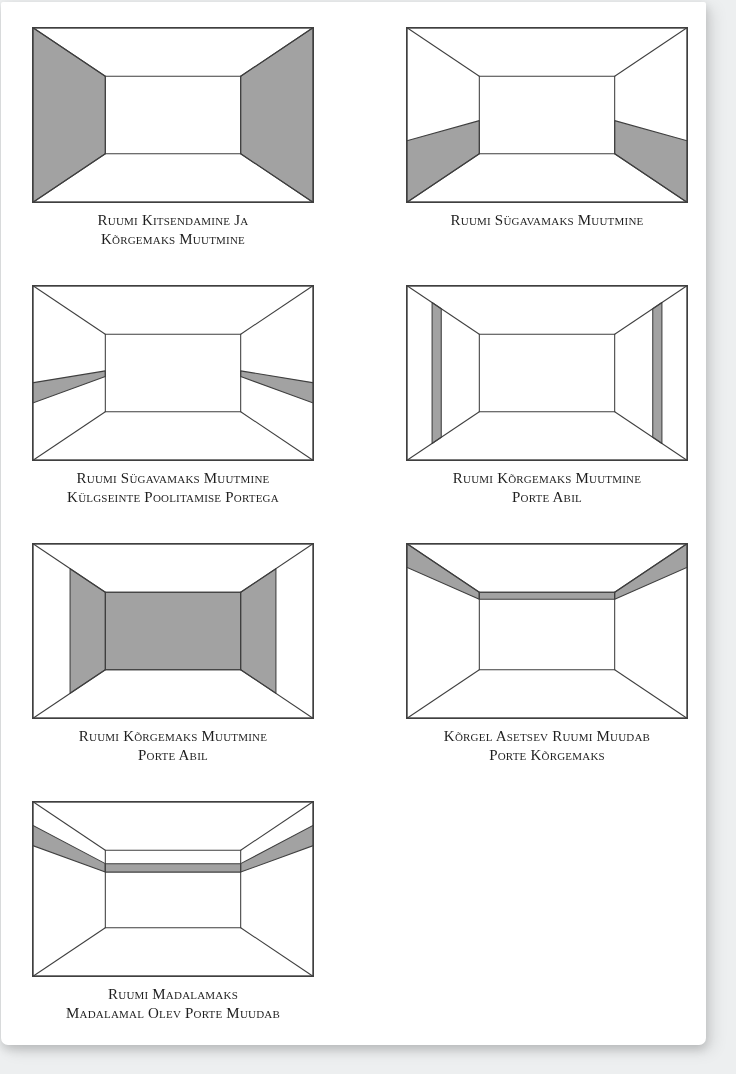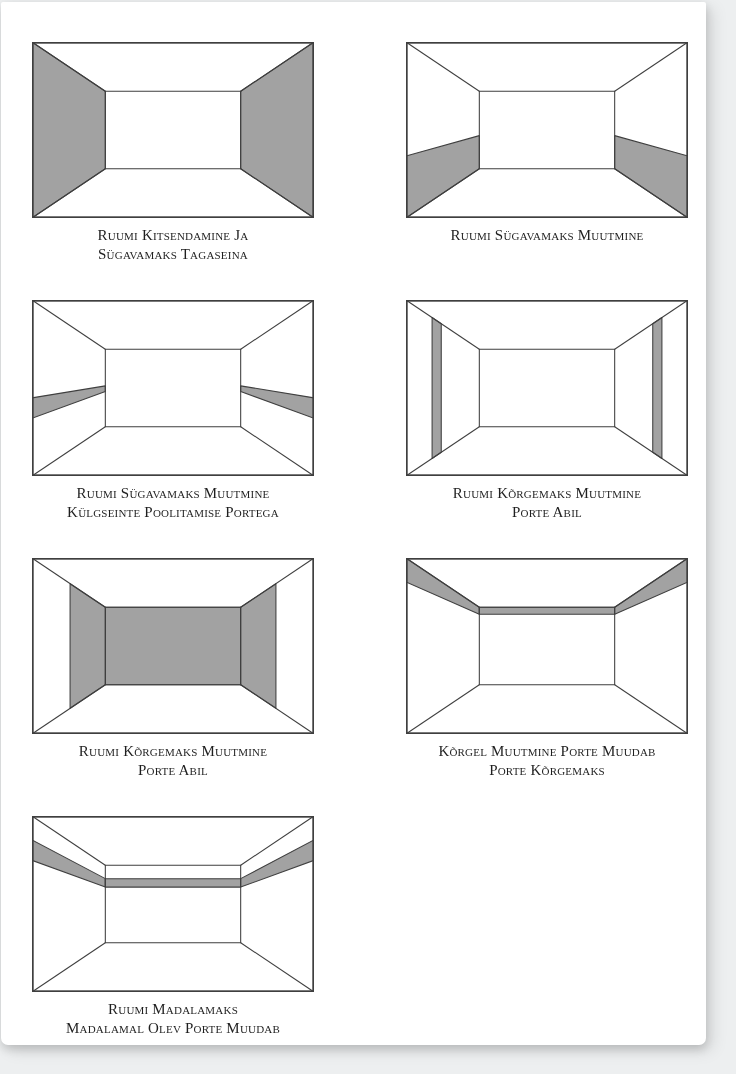--- a/index.html
+++ b/index.html
@@ -15,21 +15,21 @@
     background:#ffffff;
     border-radius:2px 2px 7px 7px;
     box-shadow:0 4px 10px rgba(0,0,0,.16), 7px 6px 16px rgba(0,0,0,.10);
     overflow:hidden;
   }
   .grid{
     display:grid;
     grid-template-columns:282px 282px;
     grid-auto-rows:258px;
     column-gap:92px;
-    padding:40px 0 0 31px;
+    padding:25px 0 0 31px;
   }
   figure.cell{margin:0;}
   svg.room{display:block;background:#fff;}
   figcaption{
     margin-top:8px;
     text-align:center;
   }
   .cap-line{
     font-variant:small-caps;
     font-size:15px;
@@ -51,21 +51,21 @@
           <polygon points="400,0 296,70 296,180 400,250" fill="#a2a2a2" stroke="#3f3f3f" stroke-width="1.5" stroke-linejoin="round"></polygon>
           <line x1="0" y1="0" x2="104" y2="70" stroke="#3f3f3f" stroke-width="1.5"></line>
           <line x1="400" y1="0" x2="296" y2="70" stroke="#3f3f3f" stroke-width="1.5"></line>
           <line x1="0" y1="250" x2="104" y2="180" stroke="#3f3f3f" stroke-width="1.5"></line>
           <line x1="400" y1="250" x2="296" y2="180" stroke="#3f3f3f" stroke-width="1.5"></line>
           <polygon points="104,70 296,70 296,180 104,180" fill="none" stroke="#3f3f3f" stroke-width="1.5"></polygon>
           <rect x="1.2" y="1.2" width="397.6" height="247.6" fill="none" stroke="#3f3f3f" stroke-width="2.4"></rect>
         </svg>
       <figcaption>
         <div class="cap-line">Ruumi Kitsendamine Ja</div>
-        <div class="cap-line">Sügavamaks Tagaseina</div>
+        <div class="cap-line">Kõrgemaks Muutmine</div>
       </figcaption>
     </figure>
 
 
     <figure class="cell">
       <svg class="room" width="282" height="176" viewBox="0 0 400 250" preserveAspectRatio="none">
           <polygon points="0,162 104,133 104,180 0,250" fill="#a2a2a2" stroke="#3f3f3f" stroke-width="1.5" stroke-linejoin="round"></polygon>
           <polygon points="400,162 296,133 296,180 400,250" fill="#a2a2a2" stroke="#3f3f3f" stroke-width="1.5" stroke-linejoin="round"></polygon>
           <line x1="0" y1="0" x2="104" y2="70" stroke="#3f3f3f" stroke-width="1.5"></line>
           <line x1="400" y1="0" x2="296" y2="70" stroke="#3f3f3f" stroke-width="1.5"></line>
@@ -137,21 +137,21 @@
           <polygon points="104,70 296,70 296,80 104,80" fill="#a2a2a2" stroke="#3f3f3f" stroke-width="1.5" stroke-linejoin="round"></polygon>
           <polygon points="400,0 296,70 296,80 400,34" fill="#a2a2a2" stroke="#3f3f3f" stroke-width="1.5" stroke-linejoin="round"></polygon>
           <line x1="0" y1="0" x2="104" y2="70" stroke="#3f3f3f" stroke-width="1.5"></line>
           <line x1="400" y1="0" x2="296" y2="70" stroke="#3f3f3f" stroke-width="1.5"></line>
           <line x1="0" y1="250" x2="104" y2="180" stroke="#3f3f3f" stroke-width="1.5"></line>
           <line x1="400" y1="250" x2="296" y2="180" stroke="#3f3f3f" stroke-width="1.5"></line>
           <polygon points="104,70 296,70 296,180 104,180" fill="none" stroke="#3f3f3f" stroke-width="1.5"></polygon>
           <rect x="1.2" y="1.2" width="397.6" height="247.6" fill="none" stroke="#3f3f3f" stroke-width="2.4"></rect>
         </svg>
       <figcaption>
-        <div class="cap-line">Kõrgel Muutmine Porte Muudab</div>
+        <div class="cap-line">Kõrgel Asetsev Ruumi Muudab</div>
         <div class="cap-line">Porte Kõrgemaks</div>
       </figcaption>
     </figure>
 
     <figure class="cell">
       <svg class="room" width="282" height="176" viewBox="0 0 400 250" preserveAspectRatio="none">
           <polygon points="0,34 104,89 104,101 0,63" fill="#a2a2a2" stroke="#3f3f3f" stroke-width="1.5" stroke-linejoin="round"></polygon>
           <polygon points="104,89 296,89 296,101 104,101" fill="#a2a2a2" stroke="#3f3f3f" stroke-width="1.5" stroke-linejoin="round"></polygon>
           <polygon points="400,34 296,89 296,101 400,63" fill="#a2a2a2" stroke="#3f3f3f" stroke-width="1.5" stroke-linejoin="round"></polygon>
           <line x1="0" y1="0" x2="104" y2="70" stroke="#3f3f3f" stroke-width="1.5"></line>

